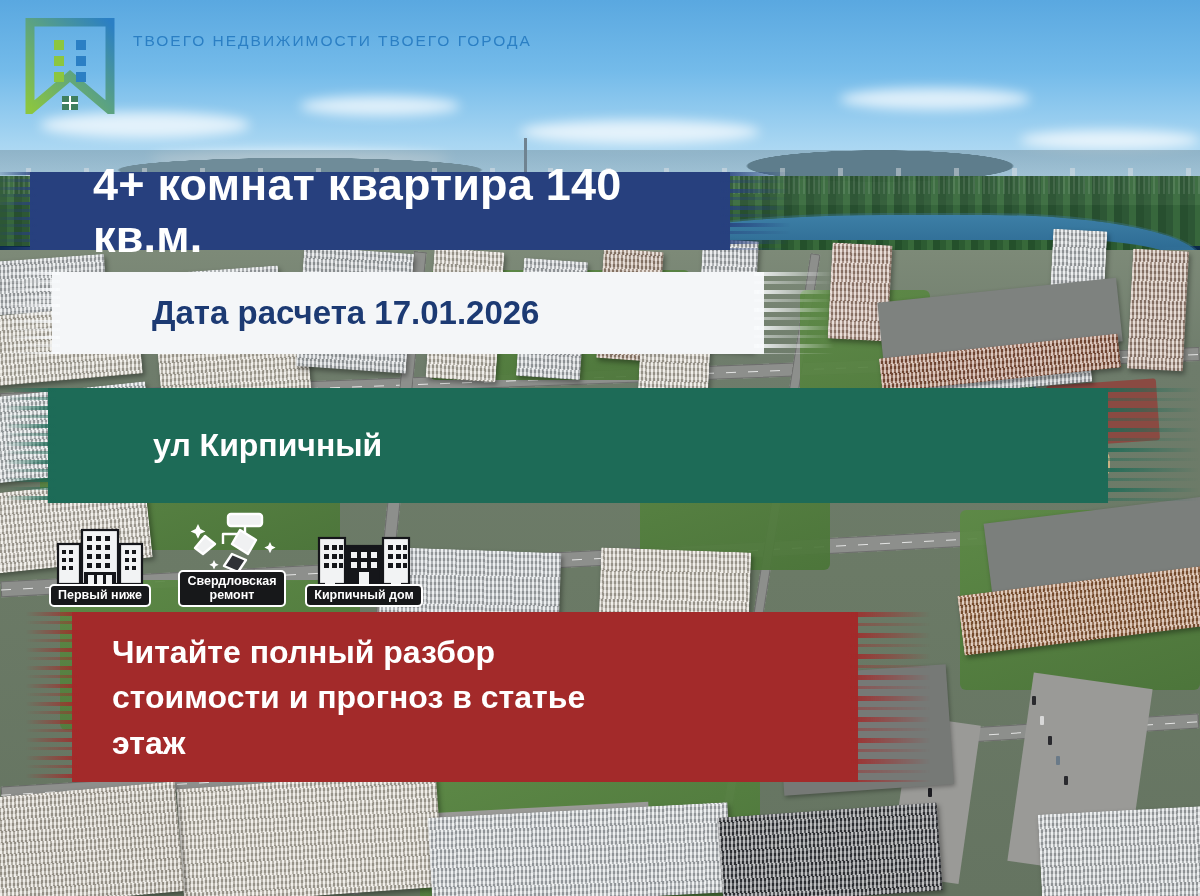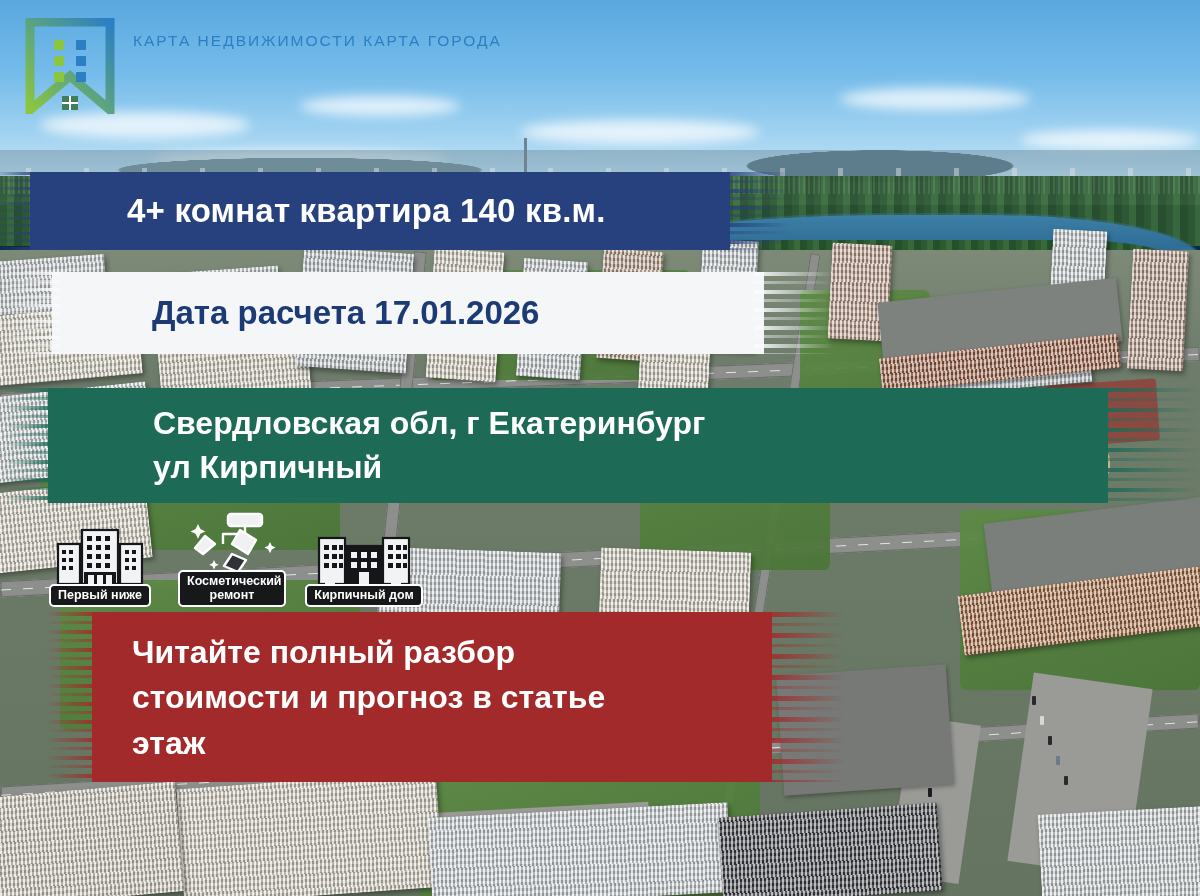--- a/index.html
+++ b/index.html
@@ -152,21 +152,21 @@
   #band1 .smear-r {
     right:-60px; width:70px;
     background:
       repeating-linear-gradient(180deg,
         rgba(39,64,126,.95) 0 4px, rgba(39,64,126,0) 4px 8px,
         rgba(39,64,126,.55) 8px 11px, rgba(39,64,126,0) 11px 17px);
     mask-image:linear-gradient(90deg,#000,transparent);
     -webkit-mask-image:linear-gradient(90deg,#000,transparent);
   }
   #band1 .label {
-    color:#ffffff; font-size:33px; font-weight:bold; padding-left:97px; letter-spacing:.2px;
+    color:#ffffff; font-size:45px; font-weight:bold; padding-left:63px; letter-spacing:.2px;
   }
 
   
   #band2 { left:52px; top:272px; width:712px; height:82px; }
   #band2 .ink { background:#f4f6f8; }
   #band2 .smear-l {
     left:-50px; width:58px;
     background:repeating-linear-gradient(180deg,
       rgba(248,250,252,.97) 0 3px, rgba(248,250,252,0) 3px 8px,
       rgba(248,250,252,.6) 8px 11px, rgba(248,250,252,0) 11px 16px);
@@ -202,21 +202,21 @@
       rgba(29,107,87,.95) 0 4px, rgba(29,107,87,0) 4px 10px,
       rgba(29,107,87,.5) 10px 13px, rgba(29,107,87,0) 13px 20px);
     mask-image:linear-gradient(90deg,#000,transparent);
     -webkit-mask-image:linear-gradient(90deg,#000,transparent);
   }
   #band3 .label {
     color:#ffffff; font-size:32px; font-weight:bold; padding-left:105px; line-height:1.35;
   }
 
   
-  #band4 { left:72px; top:612px; width:680px; height:170px; align-items:flex-start;margin-left:20px; }
+  #band4 { left:72px; top:612px; width:786px; height:170px; align-items:flex-start; }
   #band4 .ink { background:#a32a2a; }
   #band4 .smear-l {
     left:-46px; width:54px;
     background:repeating-linear-gradient(180deg,
       rgba(163,42,42,.95) 0 4px, rgba(163,42,42,0) 4px 9px,
       rgba(163,42,42,.6) 9px 12px, rgba(163,42,42,0) 12px 18px);
     mask-image:linear-gradient(90deg,transparent,#000);
     -webkit-mask-image:linear-gradient(90deg,transparent,#000);
   }
   #band4 .smear-r {
@@ -363,21 +363,21 @@
         <rect x="30" y="54" width="10" height="10" fill="#8cc63f"></rect>
         <rect x="52" y="54" width="10" height="10" fill="#2b7fc4"></rect>
         <g transform="translate(38,78)">
           <rect x="0" y="0" width="16" height="14" fill="#3f7f5e"></rect>
           <rect x="7" y="0" width="2" height="14" fill="#ffffff"></rect>
           <rect x="0" y="6" width="16" height="2" fill="#ffffff"></rect>
         </g>
       </svg>
     </span>
     <div class="logo-text">
-      <div class="logo-sub">КАРТА НЕДВИЖИМОСТИ КАРТА ГОРОДА</div>
+      <div class="logo-sub">ТВОЕГО НЕДВИЖИМОСТИ ТВОЕГО ГОРОДА</div>
     </div>
   </div>
 
   <div class="band" id="band1">
     <span class="ink"></span>
     <span class="smear-l"></span>
     <span class="smear-r"></span>
     <div class="label">4+ комнат квартира 140 кв.м.</div>
   </div>
 
@@ -386,21 +386,20 @@
     <span class="smear-l"></span>
     <span class="smear-r"></span>
     <div class="label">Дата расчета 17.01.2026</div>
   </div>
 
   <div class="band" id="band3">
     <span class="ink"></span>
     <span class="smear-l"></span>
     <span class="smear-r"></span>
     <div class="label">
-      <div>Свердловская обл, г Екатеринбург</div>
       <div>ул Кирпичный</div>
     </div>
   </div>
 
   <div class="badges">
 
     <div class="badge">
       <span class="badge-ico">
         <svg width="92" height="62" viewBox="0 0 92 62" aria-hidden="true">
           <g stroke="#15161a" stroke-width="2.2" fill="#f2f3f4">
@@ -455,21 +454,21 @@
             <path d="M56 18 l16 10 -8 14 -16 -10 z" fill="#f0f1f2"></path>
             <path d="M48 42 l-8 12 14 6 8 -12 z" fill="#2f3136"></path>
           </g>
           <g fill="#ffffff">
             <path d="M14 12 l2.4 5 5 2.4 -5 2.4 -2.4 5 -2.4 -5 -5 -2.4 5 -2.4z"></path>
             <path d="M86 30 l1.8 3.8 3.8 1.8 -3.8 1.8 -1.8 3.8 -1.8 -3.8 -3.8 -1.8 3.8 -1.8z"></path>
             <path d="M30 48 l1.5 3.2 3.2 1.5 -3.2 1.5 -1.5 3.2 -1.5 -3.2 -3.2 -1.5 3.2 -1.5z"></path>
           </g>
         </svg>
       </span>
-      <span class="badge-pill two">Косметический ремонт</span>
+      <span class="badge-pill two">Свердловская ремонт</span>
     </div>
 
     <div class="badge">
       <span class="badge-ico">
         <svg width="98" height="62" viewBox="0 0 98 62" aria-hidden="true">
           <g stroke="#15161a" stroke-width="2.2" fill="#f2f3f4">
             <rect x="4" y="12" width="26" height="46"></rect>
             <rect x="68" y="12" width="26" height="46"></rect>
             <rect x="32" y="20" width="34" height="38" fill="#15161a"></rect>
           </g>

